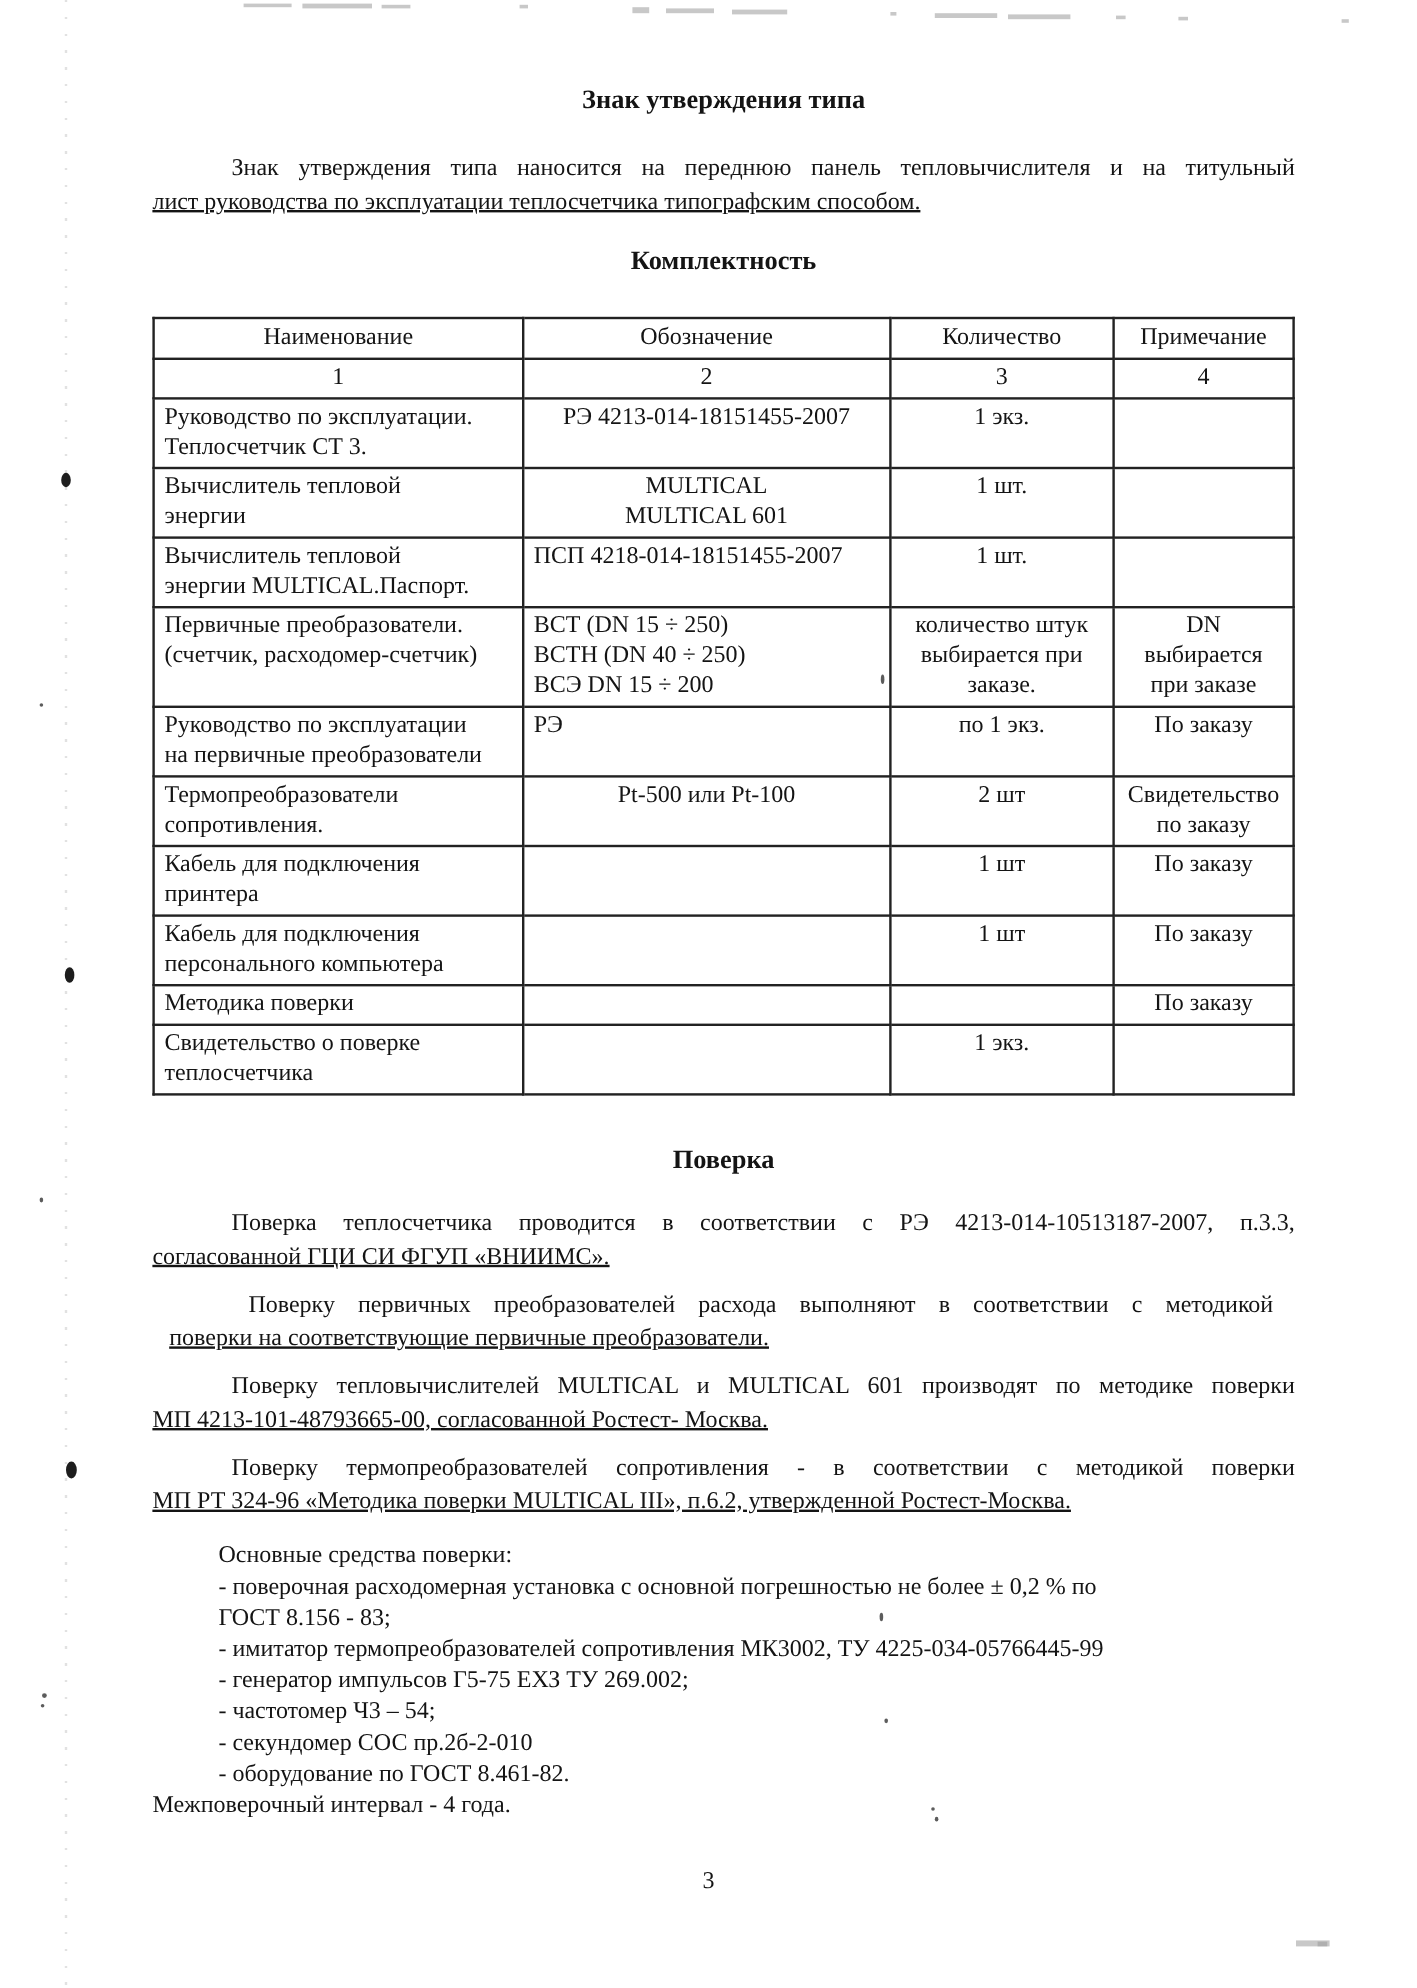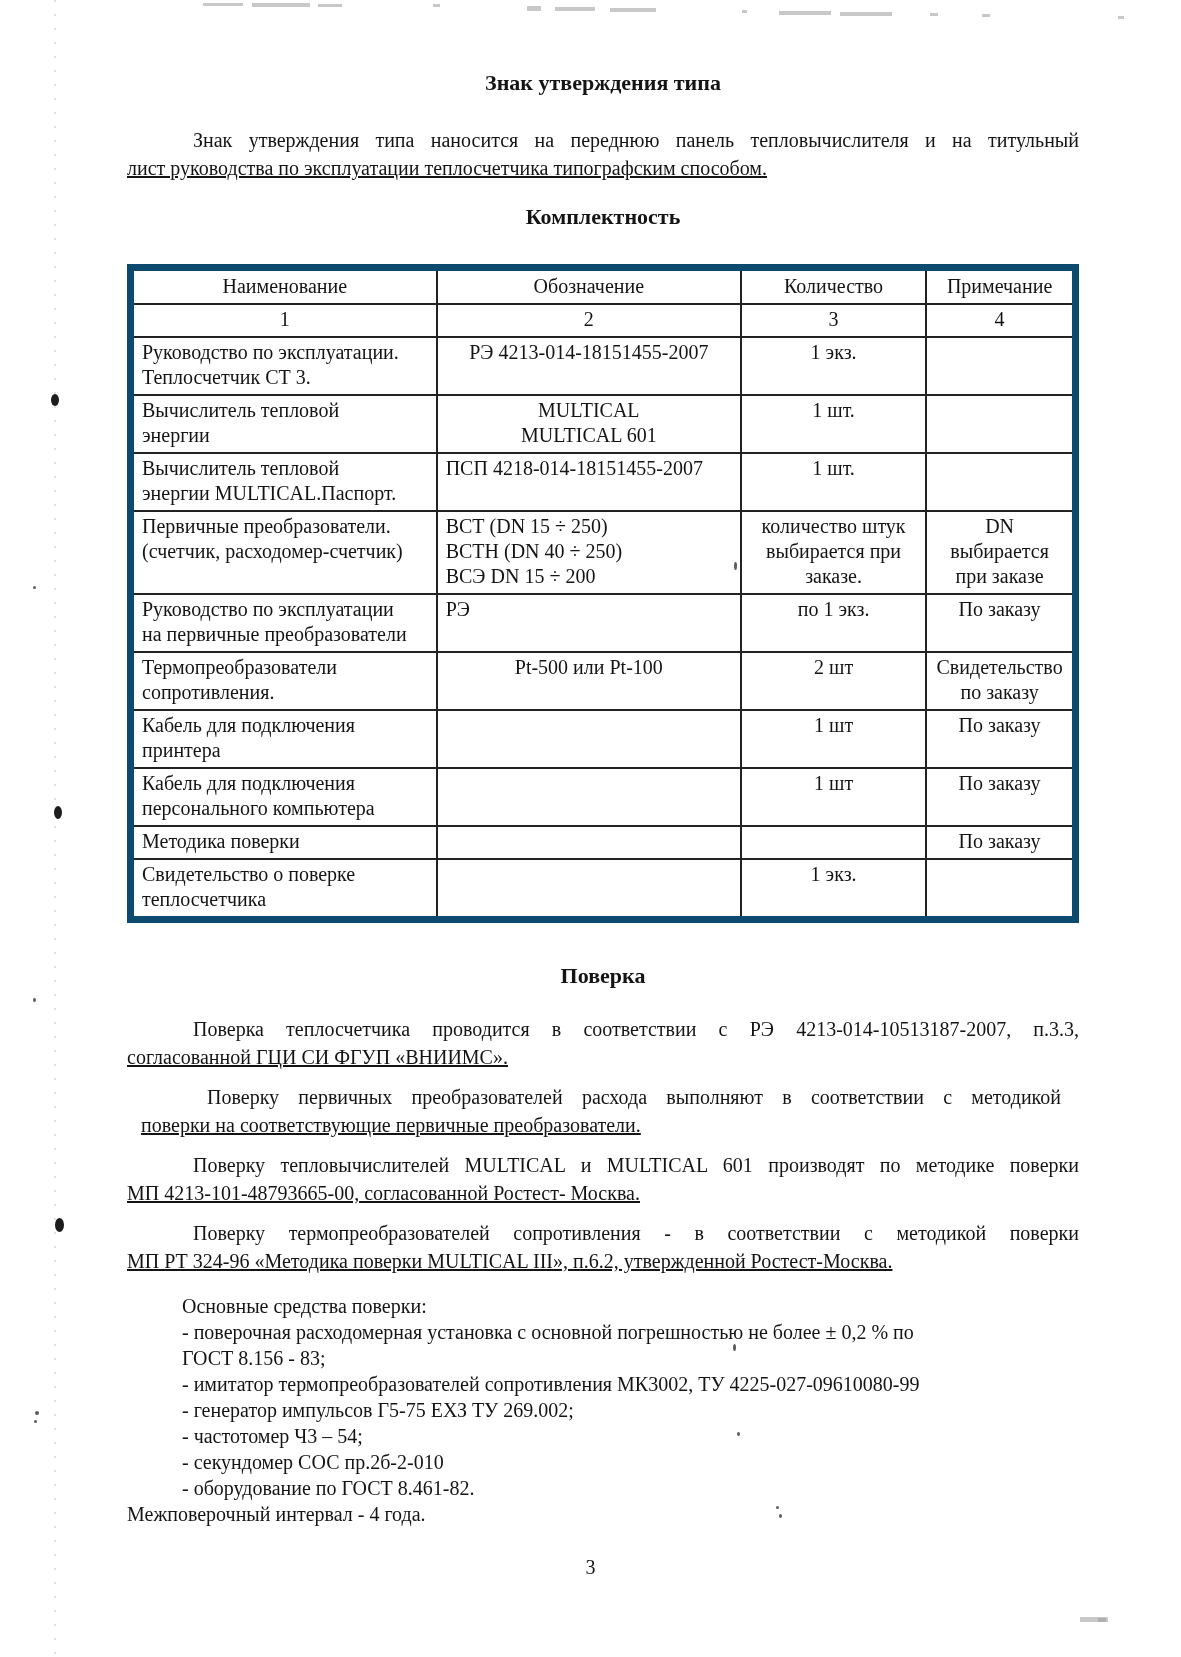--- a/index.html
+++ b/index.html
@@ -29,21 +29,21 @@
   .para .line.last{text-align:left;text-align-last:left;text-decoration:underline;}
   .para .line.ind{padding-left:66px;}
   .para.shifted{margin-left:14px;width:920px;}
   .p-intro{margin-bottom:22px;}
   
   table.compl{
     border-collapse:collapse;
     width:952px;
     font-size:20px;line-height:25px;
     margin:0 0 0 0;
-    border:7px solid #0c4a6e;
+    border:1px solid #0c4a6e;
   }
   table.compl th,table.compl td{
     border:2px solid #222222;
     padding:2px 8px 4px 8px;
     vertical-align:top;
     font-weight:normal;
     white-space:pre-line;
   }
   table.compl thead th{text-align:center;padding-top:3px;}
   td.num{text-align:center;padding-top:0;padding-bottom:2px;}
@@ -235,21 +235,21 @@
           <div class="line ind">Поверку термопреобразователей сопротивления -  в соответствии с методикой поверки</div>
           <div class="line last">МП РТ 324-96 «Методика поверки MULTICAL III», п.6.2, утвержденной Ростест-Москва.</div>
         </div>
       </div>
 
     <div class="means">
       <div class="mline">Основные средства поверки:</div>
       <div id="means-list">
           <div class="mline">- поверочная расходомерная установка с основной погрешностью не более ± 0,2 % по</div>
           <div class="mline">ГОСТ 8.156 - 83;</div>
-          <div class="mline">- имитатор термопреобразователей сопротивления МК3002, ТУ 4225-027-09610080-99</div>
+          <div class="mline">- имитатор термопреобразователей сопротивления МК3002, ТУ 4225-034-05766445-99</div>
           <div class="mline">- генератор импульсов Г5-75 ЕХЗ ТУ 269.002;</div>
           <div class="mline">- частотомер Ч3 – 54;</div>
           <div class="mline">- секундомер СОС пр.2б-2-010</div>
           <div class="mline">- оборудование по ГОСТ 8.461-82.</div>
         </div>
     </div>
 
     <p class="interval">Межповерочный интервал -  4 года.</p>
 
   </div>

